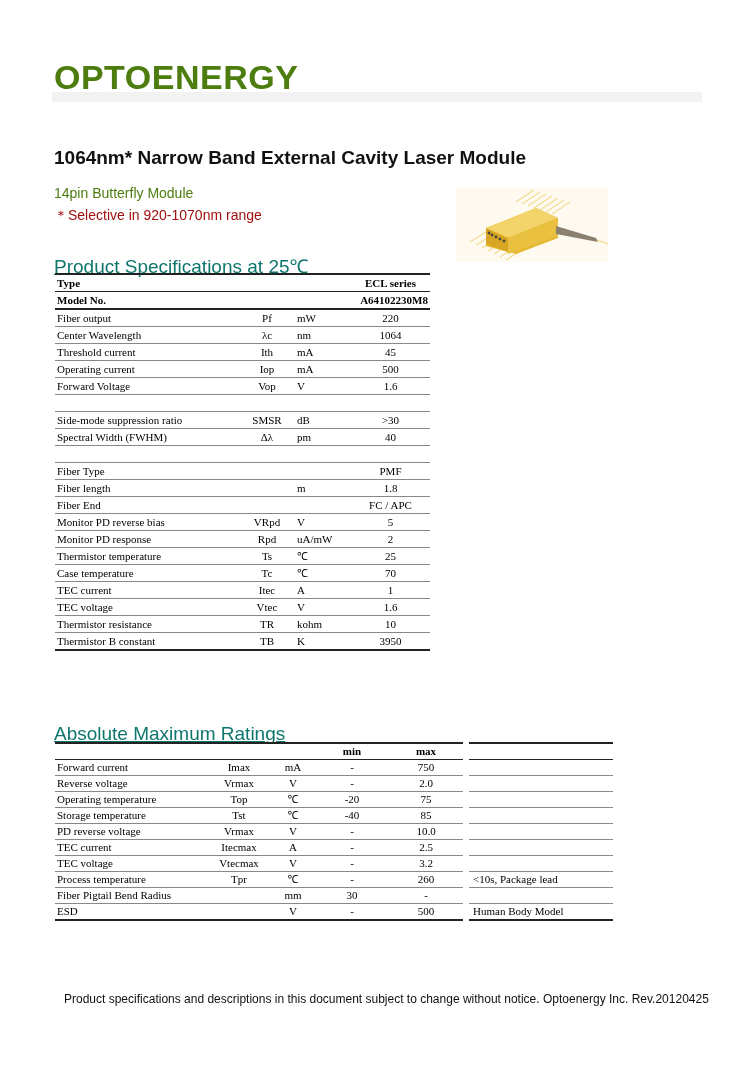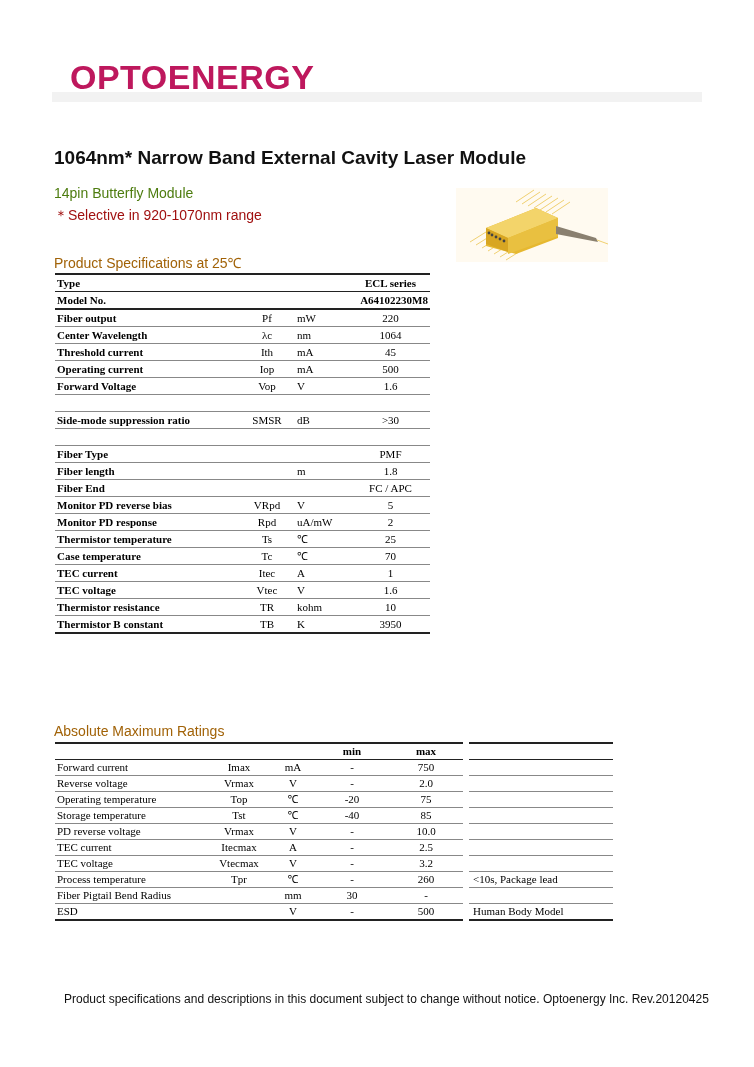--- a/index.html
+++ b/index.html
@@ -1,34 +1,34 @@
 <!DOCTYPE html>
 <html><head>
 <meta charset="utf-8">
 <style>
   html, body { margin: 0; padding: 0; background: #ffffff; }
   body { width: 754px; height: 1067px; position: relative; overflow: hidden; font-family: "Liberation Sans", sans-serif; color: #000; }
   .logo-band { position: absolute; left: 52px; top: 92px; width: 650px; height: 10px; background: #f2f2f2; }
-  .logo { position: absolute; left: 70px; top: 58px; font-family: "Liberation Sans", sans-serif; font-weight: bold; font-size: 34px; letter-spacing: 0.5px; color: #be185d; }
+  .logo { position: absolute; left: 54px; top: 58px; font-family: "Liberation Sans", sans-serif; font-weight: bold; font-size: 34px; letter-spacing: 0.5px; color: #4d7c0f; }
   .title { position: absolute; left: 54px; top: 147px; font-size: 19px; font-weight: bold; color: #111; }
   .sub1 { position: absolute; left: 54px; top: 185px; font-size: 14px; color: #4d7c0f; }
   .sub2 { position: absolute; left: 54px; top: 207px; font-size: 14px; color: #a01010; }
   .product-img { position: absolute; left: 456px; top: 188px; width: 152px; height: 74px; }
-  .sec-title { position: absolute; left: 54px; font-size: 14px; color: #a16207; }
+  .sec-title { position: absolute; left: 54px; font-size: 19px; color: #0f766e; text-decoration: underline; }
   .sec1 { top: 253px; }
   .sec2 { top: 723px; }
 
   table { border-collapse: collapse; font-family: "Liberation Serif", serif; font-size: 11px; position: absolute; }
   td { padding: 0 2px; height: 16px; line-height: 16px; white-space: nowrap; }
   .spec { left: 55px; top: 273px; width: 375px; border-top: 2px solid #222; border-bottom: 2px solid #222; }
   .spec tr td { border-bottom: 1px solid #888; }
   .spec tr.hdr td { font-weight: bold; border-bottom: 1px solid #222; }
   .spec tr.hdr2 td { font-weight: bold; border-bottom: 2px solid #222; }
   .spec tr.blank td { height: 16px; }
-  .spec td.c-name { width: 180px; text-align: left; font-weight: bold; }
+  .spec td.c-name { width: 180px; text-align: left; }
   .spec td.c-sym { width: 52px; text-align: center; }
   .spec td.c-unit { width: 52px; }
   .spec td.c-val { text-align: center; }
   .spec td.c-valr { text-align: right; }
 
   .amr { left: 55px; top: 742px; width: 558px; }
   .amr td { border-bottom: 1px solid #888; height: 15px; line-height: 15px; }
   .amr tr.hdr td { font-weight: bold; border-top: 2px solid #222; border-bottom: 1px solid #222; }
   .amr tr.last td { border-bottom: 2px solid #222; }
   .amr td.a-name { width: 148px; }
@@ -132,20 +132,26 @@
       </tr>
       <tr class="blank">
         <td colspan="4"></td>
       </tr>
       <tr>
         <td class="c-name">Side-mode suppression ratio</td>
         <td class="c-sym">SMSR</td>
         <td class="c-unit">dB</td>
         <td class="c-val">&gt;30</td>
       </tr>
+      <tr>
+        <td class="c-name">Spectral Width (FWHM)</td>
+        <td class="c-sym">Δλ</td>
+        <td class="c-unit">pm</td>
+        <td class="c-val">40</td>
+      </tr>
       <tr class="blank">
         <td colspan="4"></td>
       </tr>
       <tr>
         <td class="c-name">Fiber Type</td>
         <td class="c-sym"></td>
         <td class="c-unit"></td>
         <td class="c-val">PMF</td>
       </tr>
       <tr>

